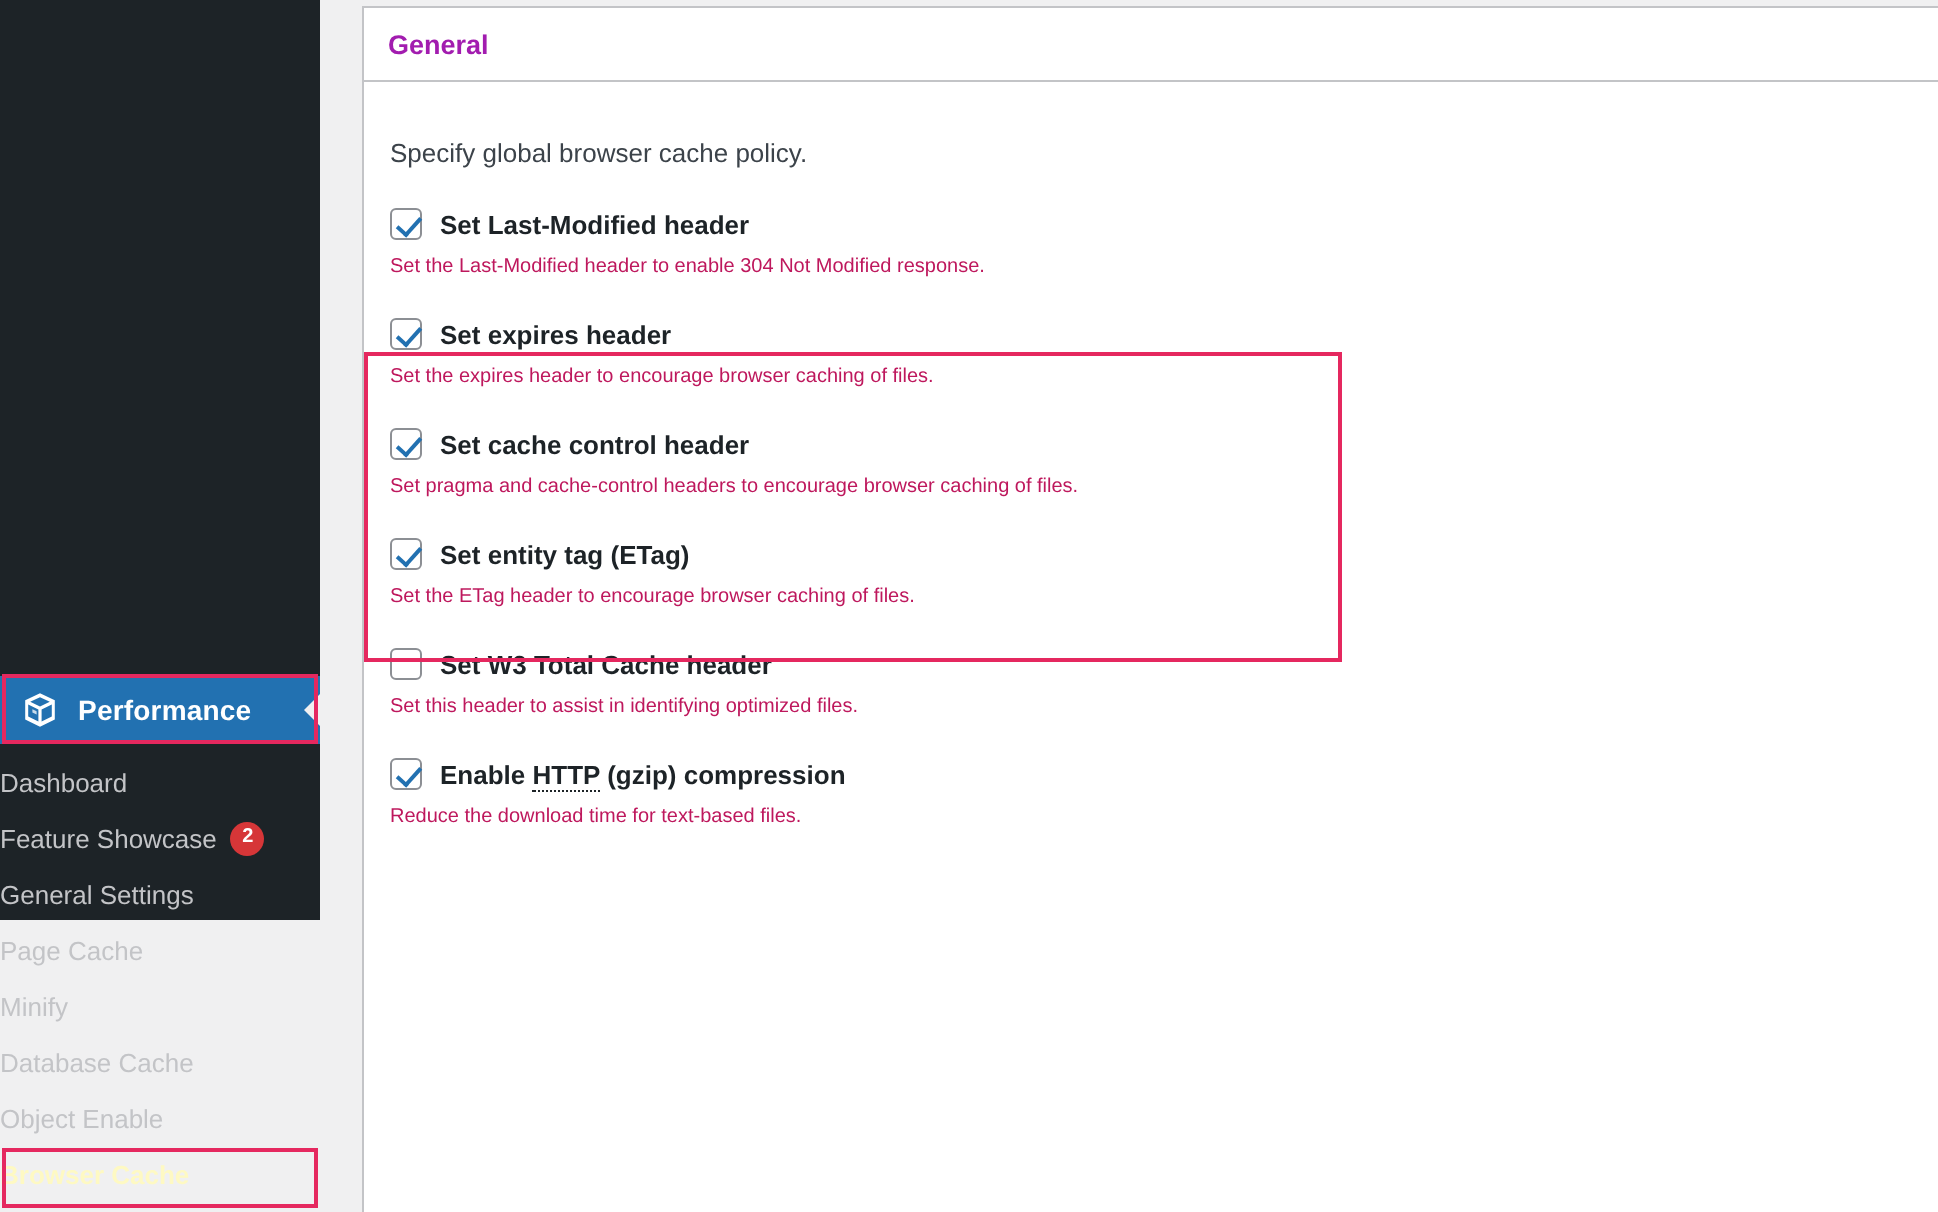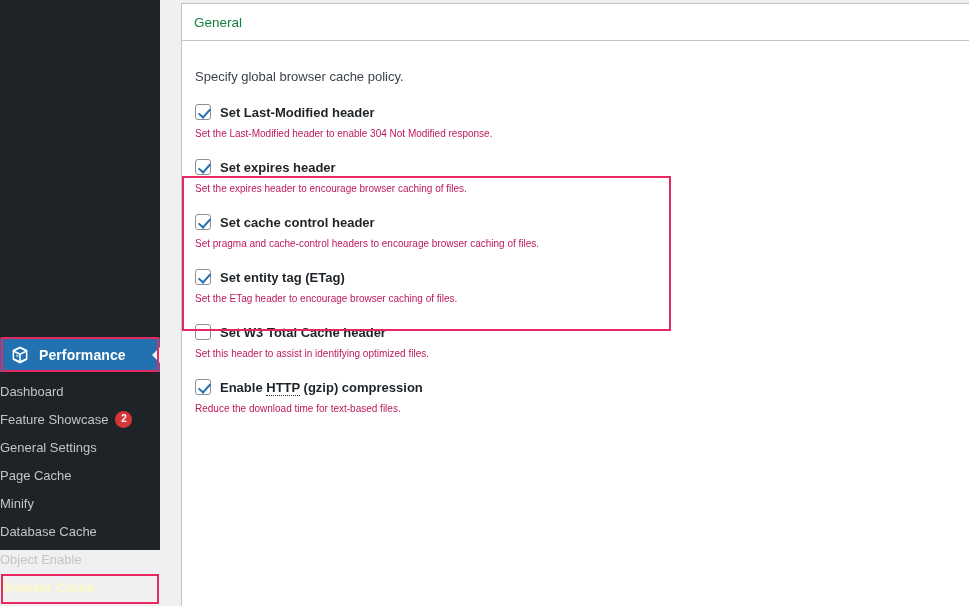--- a/index.html
+++ b/index.html
@@ -14,21 +14,21 @@
   #app {
     position: relative;
     width: 969px; height: 606px;
     background: #f0f0f1;
   }
 
   
   #sidebar {
     position: absolute;
     left: 0; top: 0;
-    width: 160px; height: 550px;
+    width: 160px; height: 460px;
     background: #1d2327;
   }
 
   #menu-spacer { height: 338px; }
 
   .menu-top {
     position: relative;
     height: 34px;
     background: #2271b1;
     display: flex;
@@ -110,22 +110,22 @@
 
   .panel-header {
     height: 37px;
     display: flex;
     align-items: center;
     padding-left: 12px;
     border-bottom: 1px solid #c3c4c7;
   }
   .panel-title {
     font-size: 13.5px;
-    font-weight: 400;
-    color: #15803d;
+    font-weight: 700;
+    color: #a21caf;
   }
 
   .panel-body {
     padding: 17px 12px 0 12px;
     position: relative;
   }
 
   .intro {
     font-size: 13px;
     color: #3c434a;

